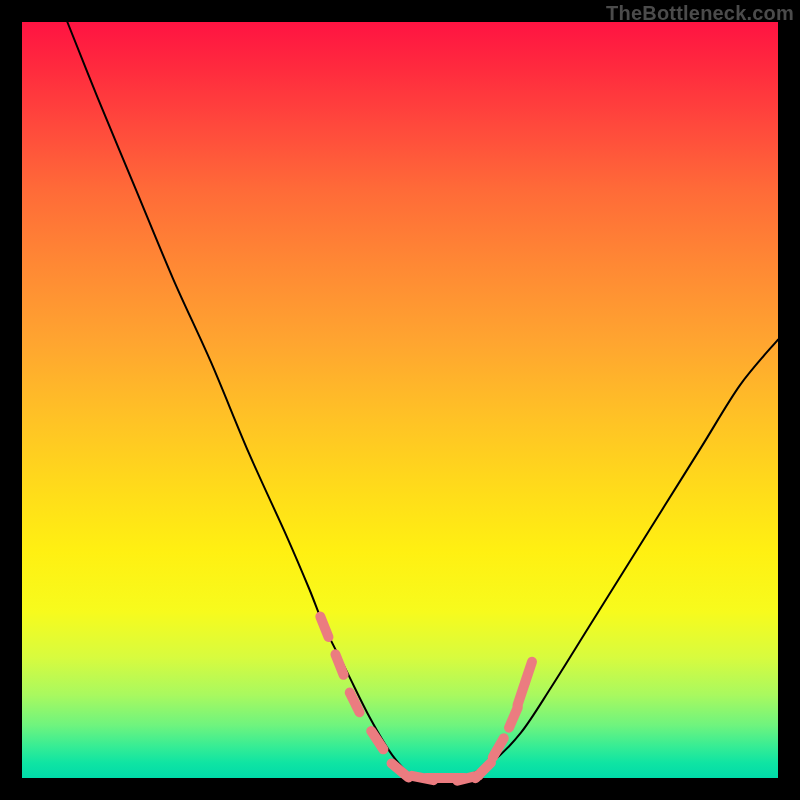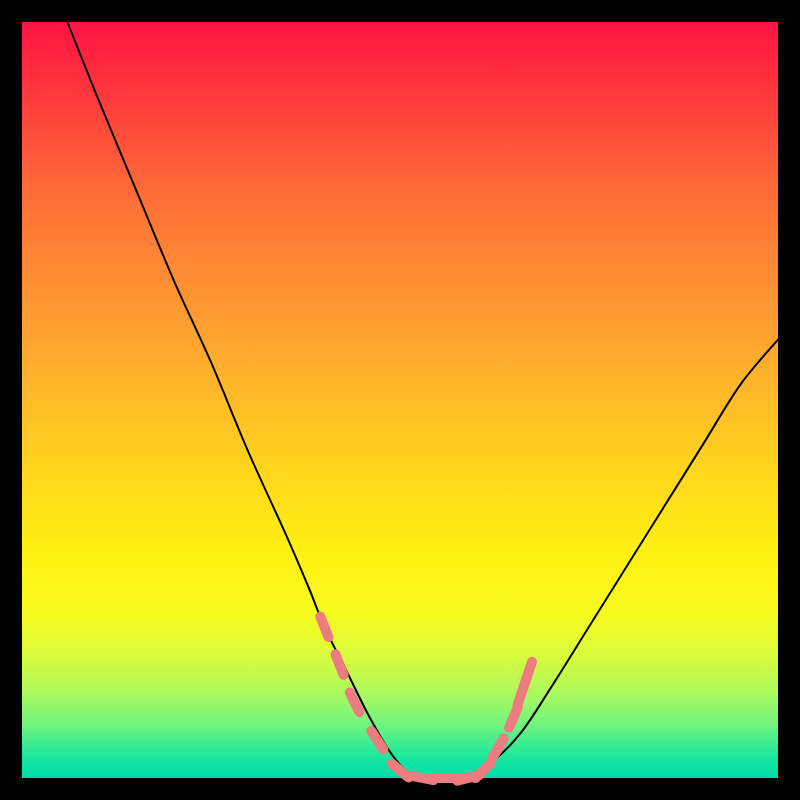--- a/index.html
+++ b/index.html
@@ -58,20 +58,21 @@
     top: 0;
     width: 756px;
     height: 756px;
     overflow: visible;
   }
 </style>
 </head>
 <body>
 
 <div class="frame">
+  <div class="watermark">TheBottleneck.com</div>
   <div class="plot">
     <svg class="curve" viewBox="0 0 756 756" preserveAspectRatio="none">
       <g id="curve-group">
           <path d="M 45.36,0 C 50.1984,12.096000000000004 64.71360000000001,48.98880000000003 75.60000000000001,75.60000000000002 C 86.4864,102.21120000000002 101.30399999999999,137.28959999999995 113.39999999999999,166.31999999999994 C 125.496,195.35039999999992 139.104,229.21919999999994 151.20000000000002,257.03999999999996 C 163.29600000000002,284.8608 176.904,312.37919999999997 189,340.2 C 201.096,368.0208 214.70399999999998,403.0992 226.79999999999998,430.92 C 238.896,458.74080000000004 254.92319999999995,492.3071999999999 264.59999999999997,514.0799999999999 C 274.2768,535.8527999999999 281.232,552.4848 287.28000000000003,567 C 293.32800000000003,581.5152 296.35200000000003,591.4943999999999 302.40000000000003,604.8 C 308.44800000000004,618.1056 317.8224,635.6447999999999 325.08,650.16 C 332.33759999999995,664.6752 340.50239999999997,682.2144 347.76,695.52 C 355.0176,708.8256 363.1824,723.6432000000001 370.44,733.32 C 377.6976,742.9968 385.8624,752.3712 393.12,756 C 400.37760000000003,759.6288 408.54240000000004,756 415.8,756 C 423.0576,756 430.01279999999997,758.4192 438.47999999999996,756 C 446.94719999999995,753.5808 459.04319999999996,748.1376 468.71999999999997,740.88 C 478.3968,733.6224 489.2832,722.736 498.96000000000004,710.64 C 508.63680000000005,698.544 518.3136,682.2144 529.1999999999999,665.28 C 540.0863999999999,648.3456 554.904,624.1536 567,604.8 C 579.096,585.4463999999999 592.7040000000001,563.6736 604.8000000000001,544.3199999999999 C 616.8960000000001,524.9663999999999 630.504,503.1936 642.6,483.84000000000003 C 654.696,464.48640000000006 668.304,442.71360000000004 680.4,423.36 C 692.496,404.0064 706.1039999999999,379.8144 718.1999999999999,362.88 C 730.2959999999999,345.9456 749.952,324.7776 756,317.52000000000004" fill="none" stroke="#000" stroke-width="2" stroke-linecap="round"></path>
         </g>
       <g id="marker-group">
           <line x1="298.31470256010493" y1="594.5867564002621" x2="306.48529743989513" y2="615.0132435997378" stroke="#eb7c80" stroke-width="10" stroke-linecap="round"></line>
           <line x1="313.4347025601048" y1="632.3867564002621" x2="321.60529743989514" y2="652.8132435997379" stroke="#eb7c80" stroke-width="10" stroke-linecap="round"></line>
           <line x1="327.72065044950045" y1="670.5613008990009" x2="337.5593495504995" y2="690.238699100999" stroke="#eb7c80" stroke-width="10" stroke-linecap="round"></line>
           <line x1="349.2182978415225" y1="709.0474467622838" x2="361.4217021584775" y2="727.3525532377163" stroke="#eb7c80" stroke-width="10" stroke-linecap="round"></line>

